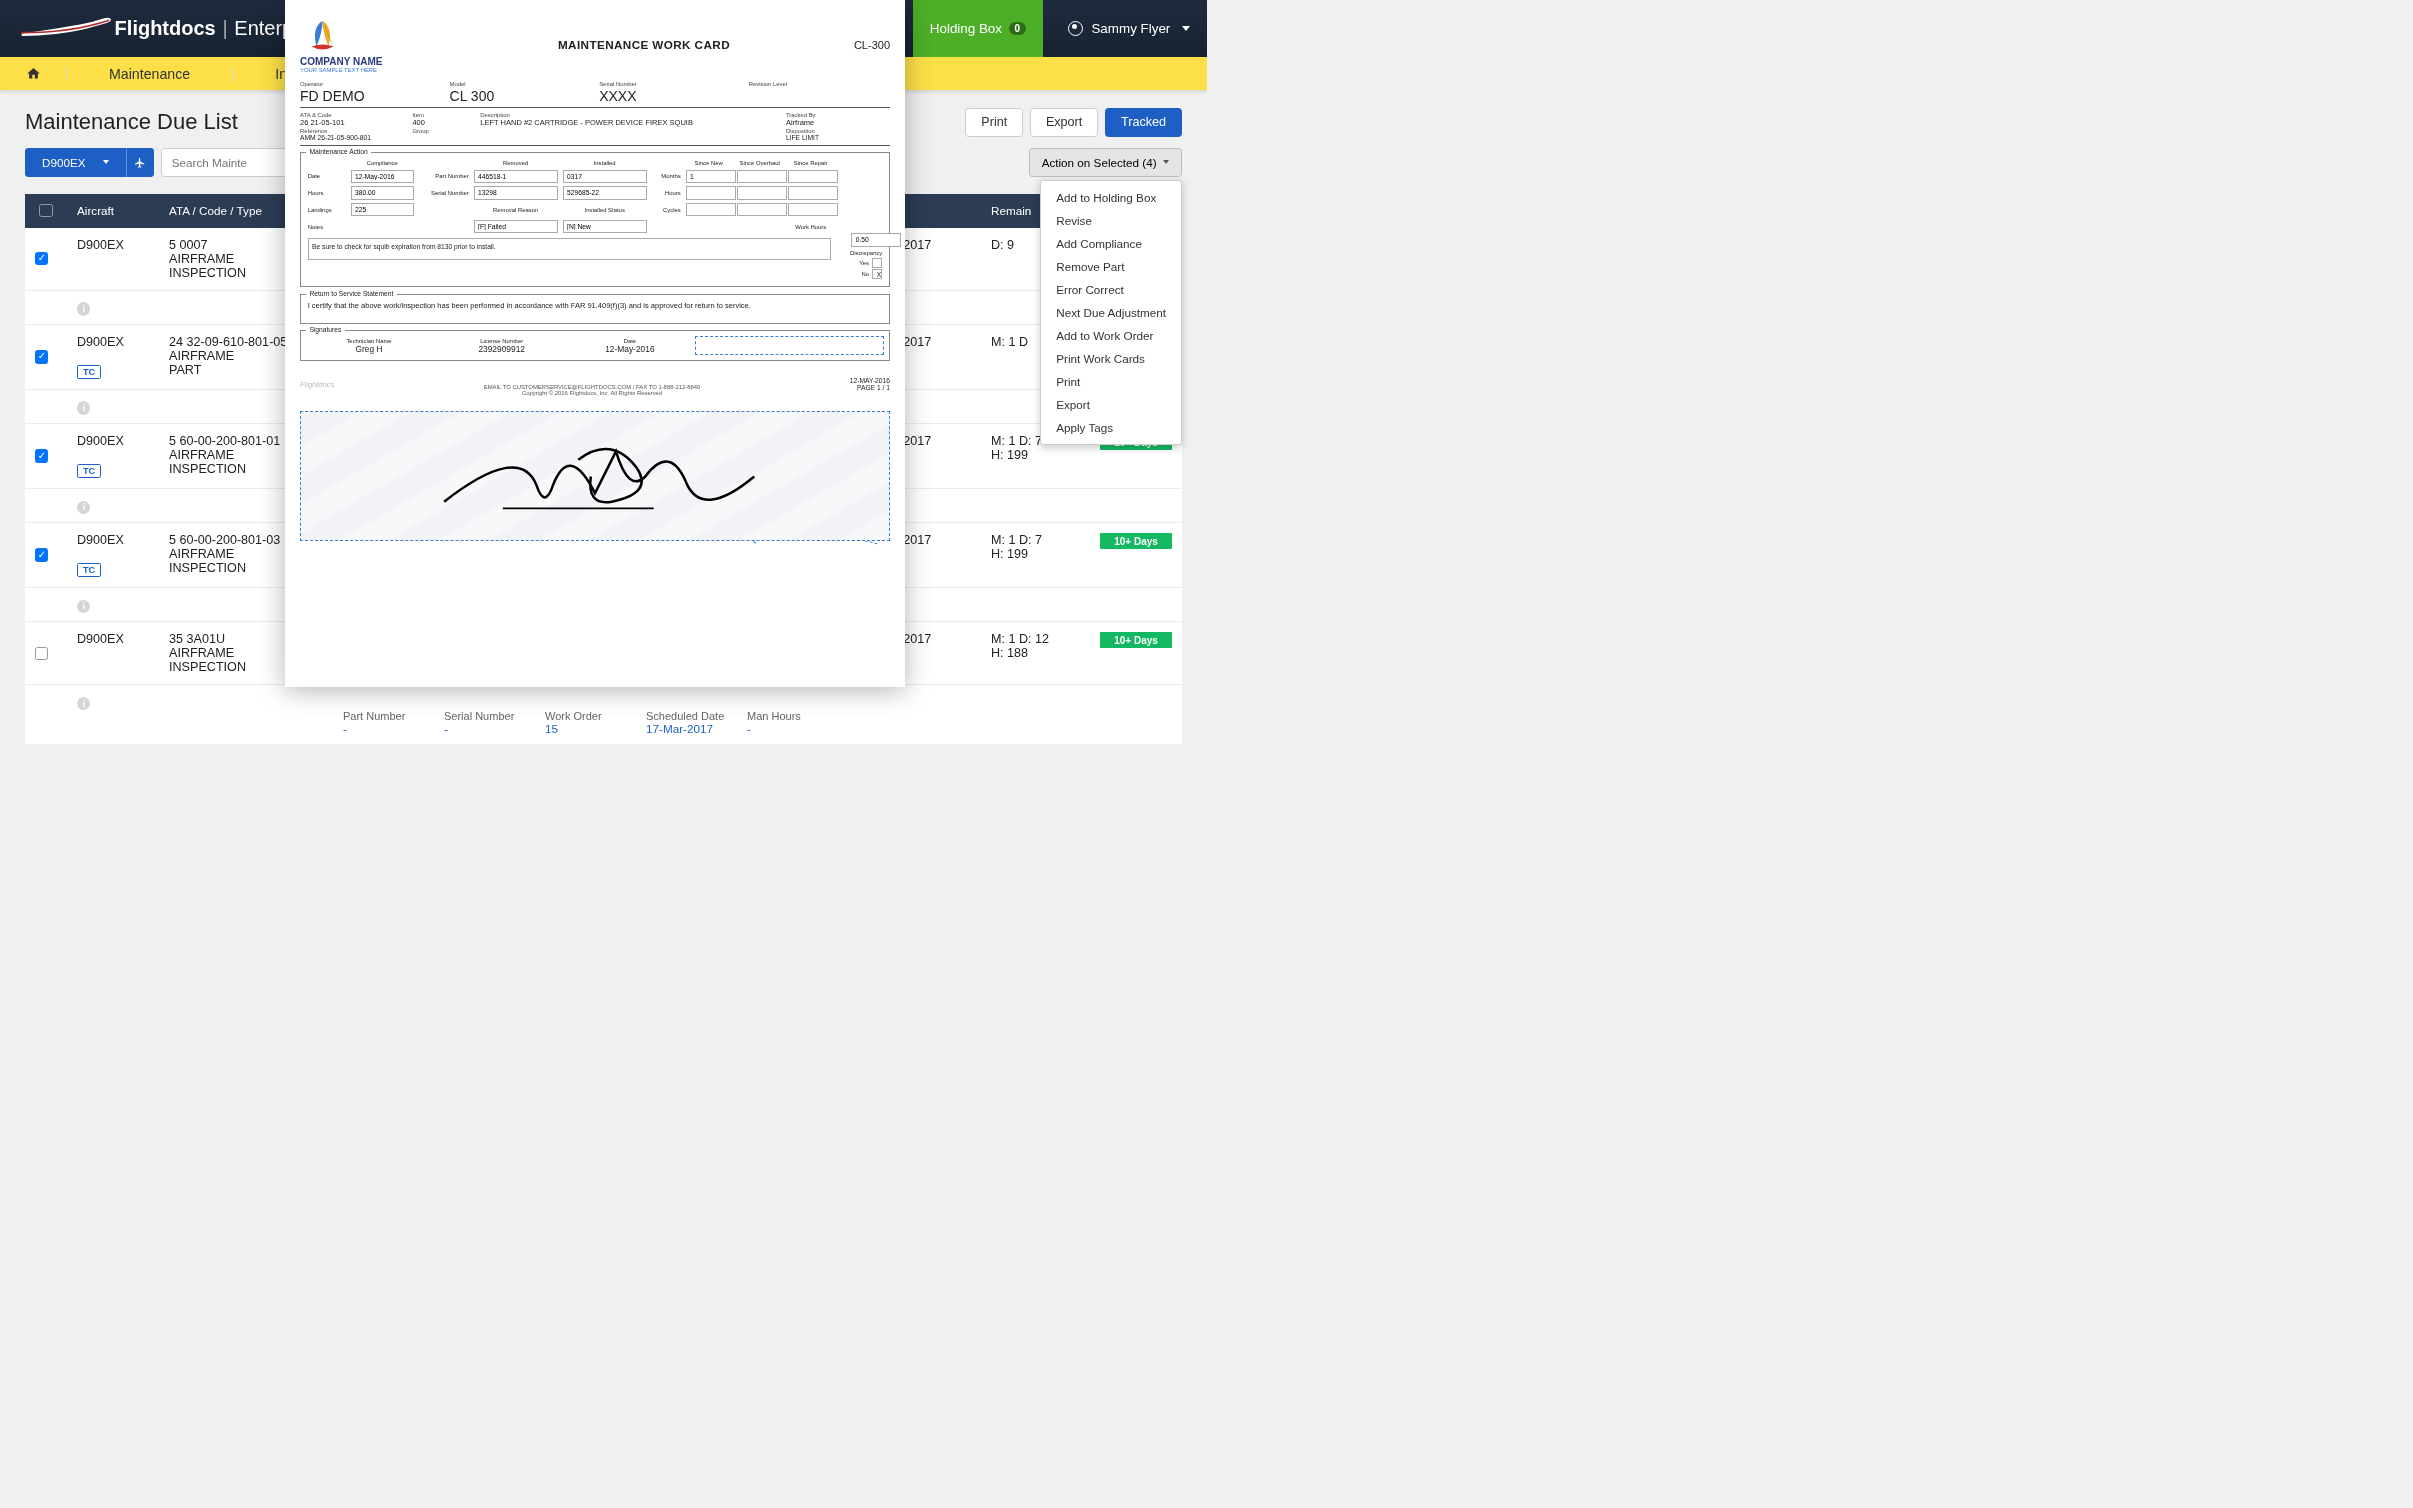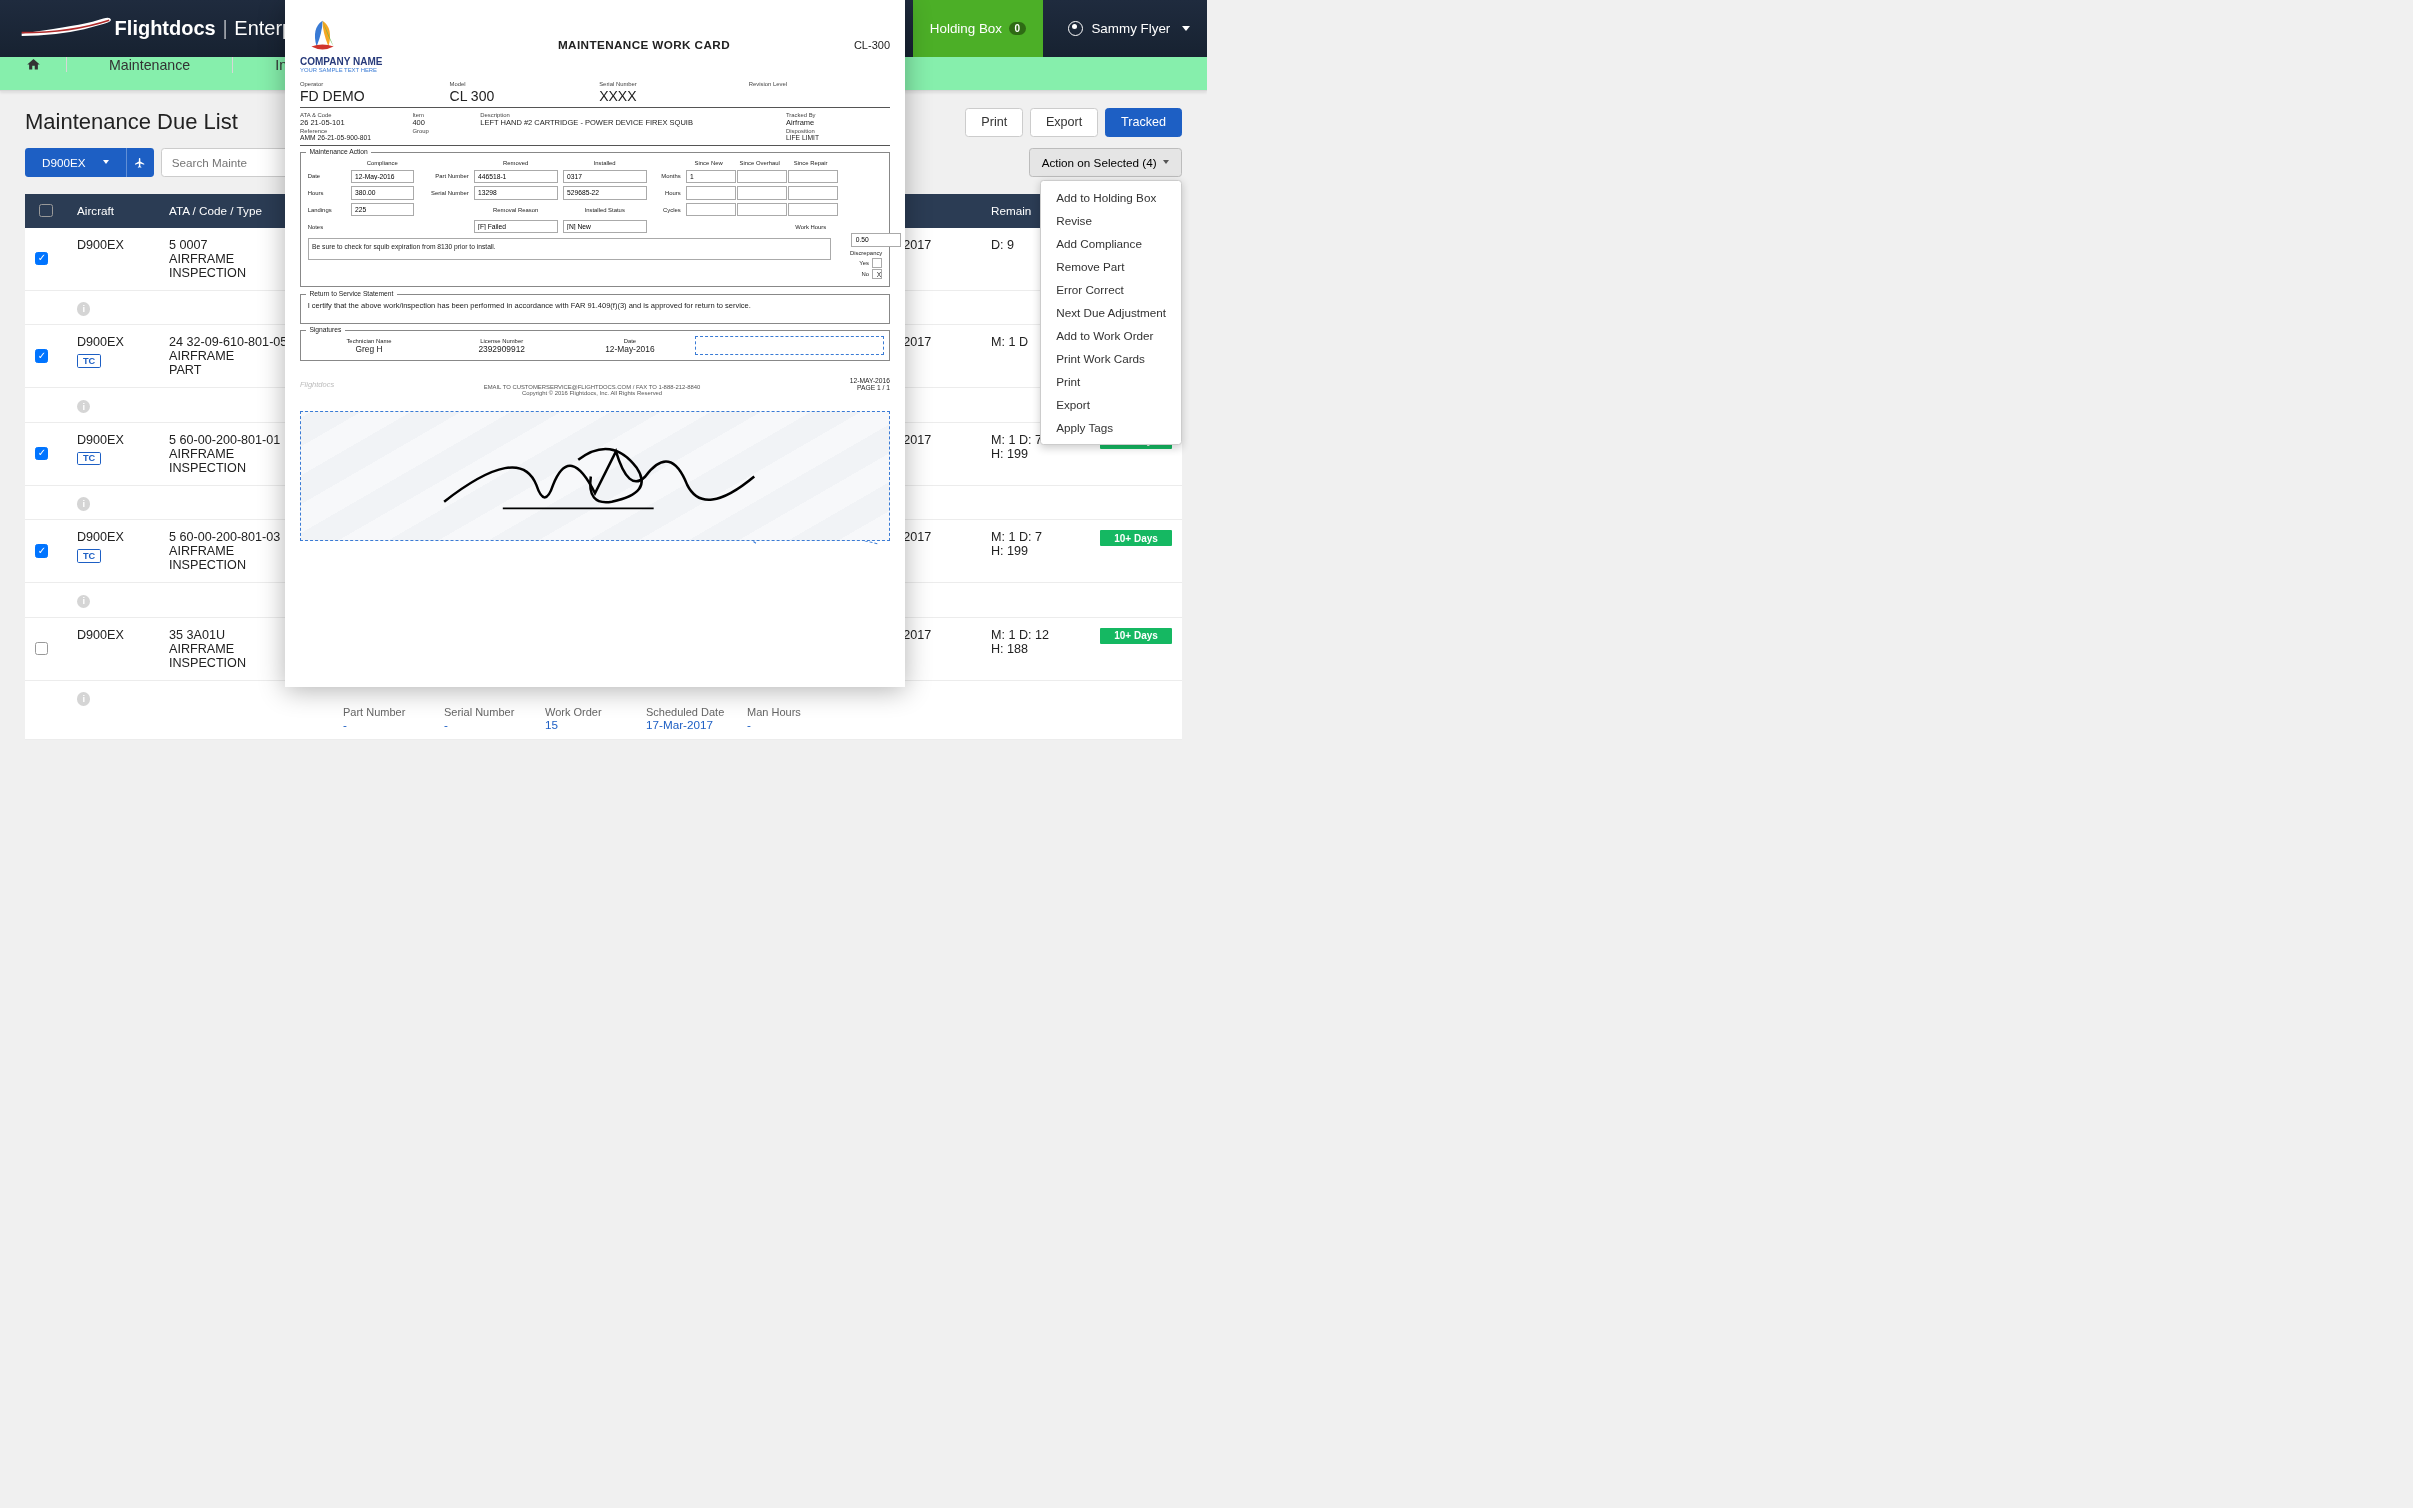--- a/index.html
+++ b/index.html
@@ -13,21 +13,21 @@
     .logo-area .divider { margin: 0 6.7px; color: rgba(255,255,255,0.6); }
     .logo-area .tm { font-size: 8.4px; vertical-align: top; }
     .holding-box-btn { background: #4caf27; height: 57px; padding: 0 17px; display: flex; align-items: center; font-size: 13.4px; font-weight: 500; }
     .holding-badge { background: #2e6b14; color: #fff; border-radius: 8.4px; padding: 0.8px 5.9px; margin-left: 6.7px; font-size: 10px; font-weight: 700; }
     .user-menu { display: flex; align-items: center; margin-left: 25px; font-size: 13.4px; }
     .user-icon { width: 15px; height: 15px; border: 1.7px solid #fff; border-radius: 50%; margin-right: 8.4px; position: relative; }
     .user-icon::after { content: ""; width: 5px; height: 5px; background: #fff; border-radius: 50%; position: absolute; top: 1.7px; left: 3.4px; }
     .user-caret { margin-left: 11.7px; width: 0; height: 0; border-left: 4.2px solid transparent; border-right: 4.2px solid transparent; border-top: 5px solid #fff; }
     
     
-    .nav-bar { height: 34px; background: #86efac; border-bottom: 0.8px solid #d7d7d7; display: flex; align-items: flex-start; box-shadow: 0 1.7px 2.5px rgba(0,0,0,0.08); }
+    .nav-bar { height: 34px; background: #fde047; border-bottom: 0.8px solid #d7d7d7; display: flex; align-items: center; box-shadow: 0 1.7px 2.5px rgba(0,0,0,0.08); }
     .nav-home { width: 67px; display: flex; align-items: center; justify-content: center; border-right: 0.8px solid #d7d7d7; }
     .nav-home svg { width: 17px; height: 15px; fill: #333; }
     .nav-tab { padding: 0 42px; display: flex; align-items: center; font-size: 14.2px; color: #333; border-right: 0.8px solid #d7d7d7; }
     
     
     .page { padding: 17px 25px; }
     .page-titlebar { display: flex; align-items: center; justify-content: space-between; }
     .page-title { font-size: 22px; font-weight: 400; color: #222; }
     .title-actions { display: flex; gap: 6.7px; }
     .btn { height: 28.5px; padding: 0 15px; font-size: 12.6px; border-radius: 3.4px; border: 0.8px solid #ccc; background: #fff; display: inline-flex; align-items: center; cursor: pointer; color: #333; }
@@ -55,21 +55,21 @@
     .col-ata{width:168px;flex-shrink:0;}
     .col-spacer{flex:1;}
     .col-date{width:92px;}
     .col-rem{width:109px;}
     .col-badge{width:92px;}
     .tbl-row { display:flex; border-bottom:0.8px solid #ececec; background:#fff; padding:10px 0; font-size:12.6px; color:#222; position:relative; }
     .tbl-row .col { display:flex; flex-direction:column; }
     .chk { width:13.4px;height:13.4px;border:0.8px solid #999;border-radius:2.5px;}
     .chk.checked { background:#0074ff;border-color:#0074ff;position:relative;}
     .chk.checked::after{content:"✓";color:#fff;font-size:10px;position:absolute;top:-0.8px;left:1.7px;}
-    .tc-badge { border:0.8px solid #1d5fc4;color:#1d5fc4;font-size:9.2px;font-weight:700;padding:0.8px 5px;border-radius:1.7px;margin-top:5px;width:fit-content;}
+    .tc-badge { border:0.8px solid #1d5fc4;color:#1d5fc4;font-size:9.2px;font-weight:700;padding:0.8px 5px;border-radius:1.7px;margin-top:16px;width:fit-content;}
     .info-dot { width:13.4px;height:13.4px;border-radius:50%;background:#d5d5d5;color:#fff;font-size:9.2px;font-weight:700;display:flex;align-items:center;justify-content:center;margin-left:52px;margin-top:6.7px;}
     .days-badge{background:#15b862;color:#fff;border-radius:1px;padding:2.5px 8.4px;font-size:10px;font-weight:700;text-align:center;}
     
     .sub-row-labels { display:flex;font-size:11px;color:#666;}
     .sub-row-labels span{width:101px;}
     .sub-row-values { display:flex;font-size:11.7px;color:#1d5fc4;}
     .sub-row-values span{width:101px;}
     
     
     .work-card-modal { position:absolute; left:285px; top:0; width:620px; height:687px; background:#fff; box-shadow:0 4.2px 25px rgba(0,0,0,0.3); z-index:50; padding:17px 15px; font-size:7.5px; color:#222;}

